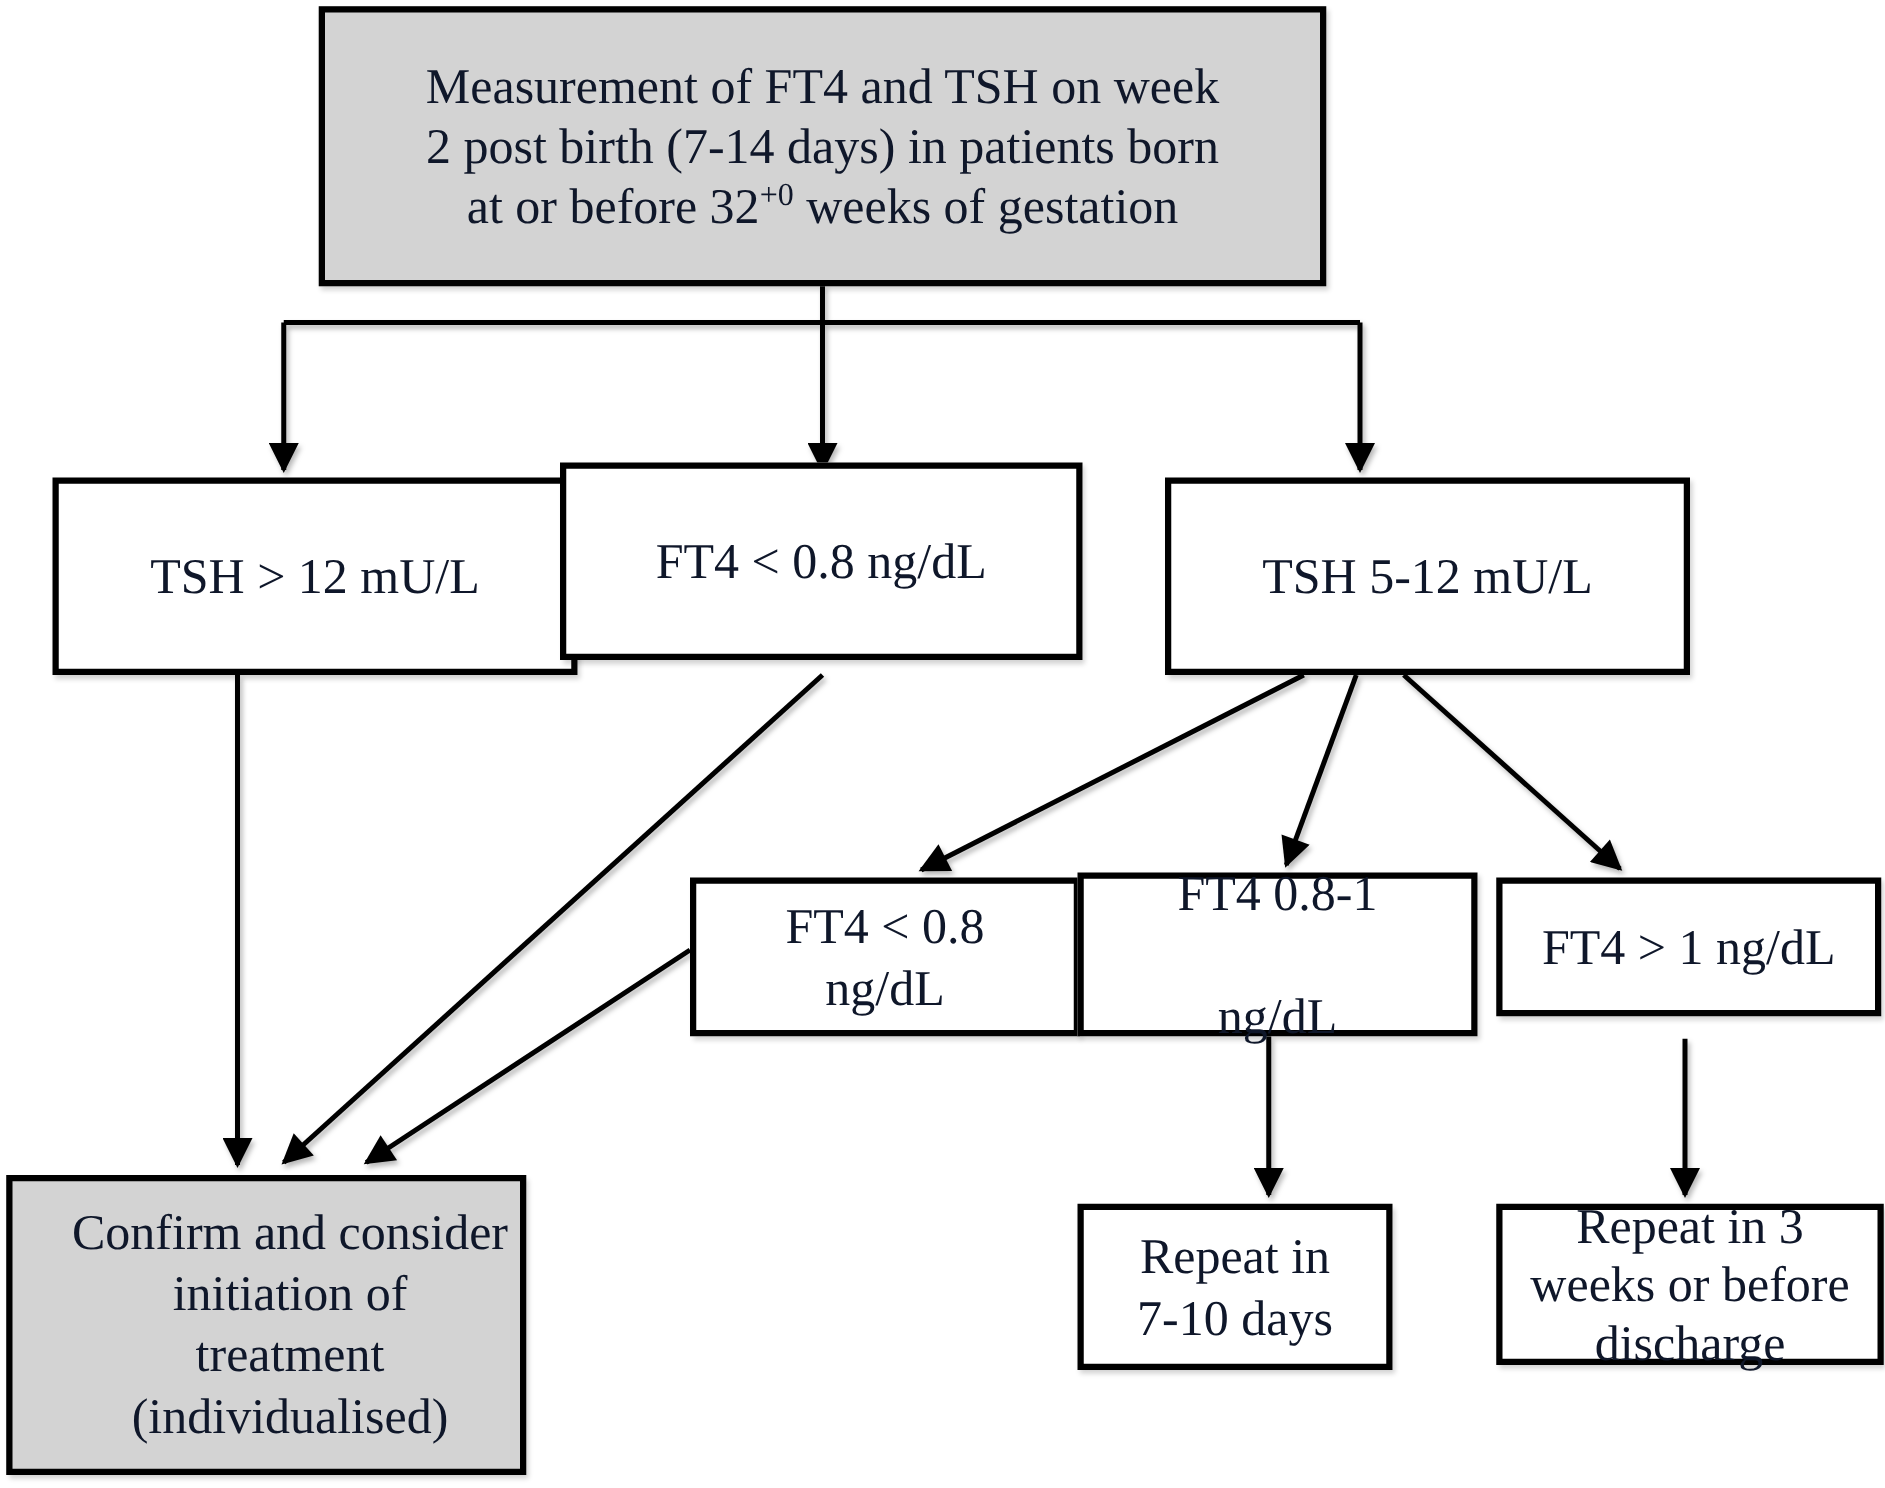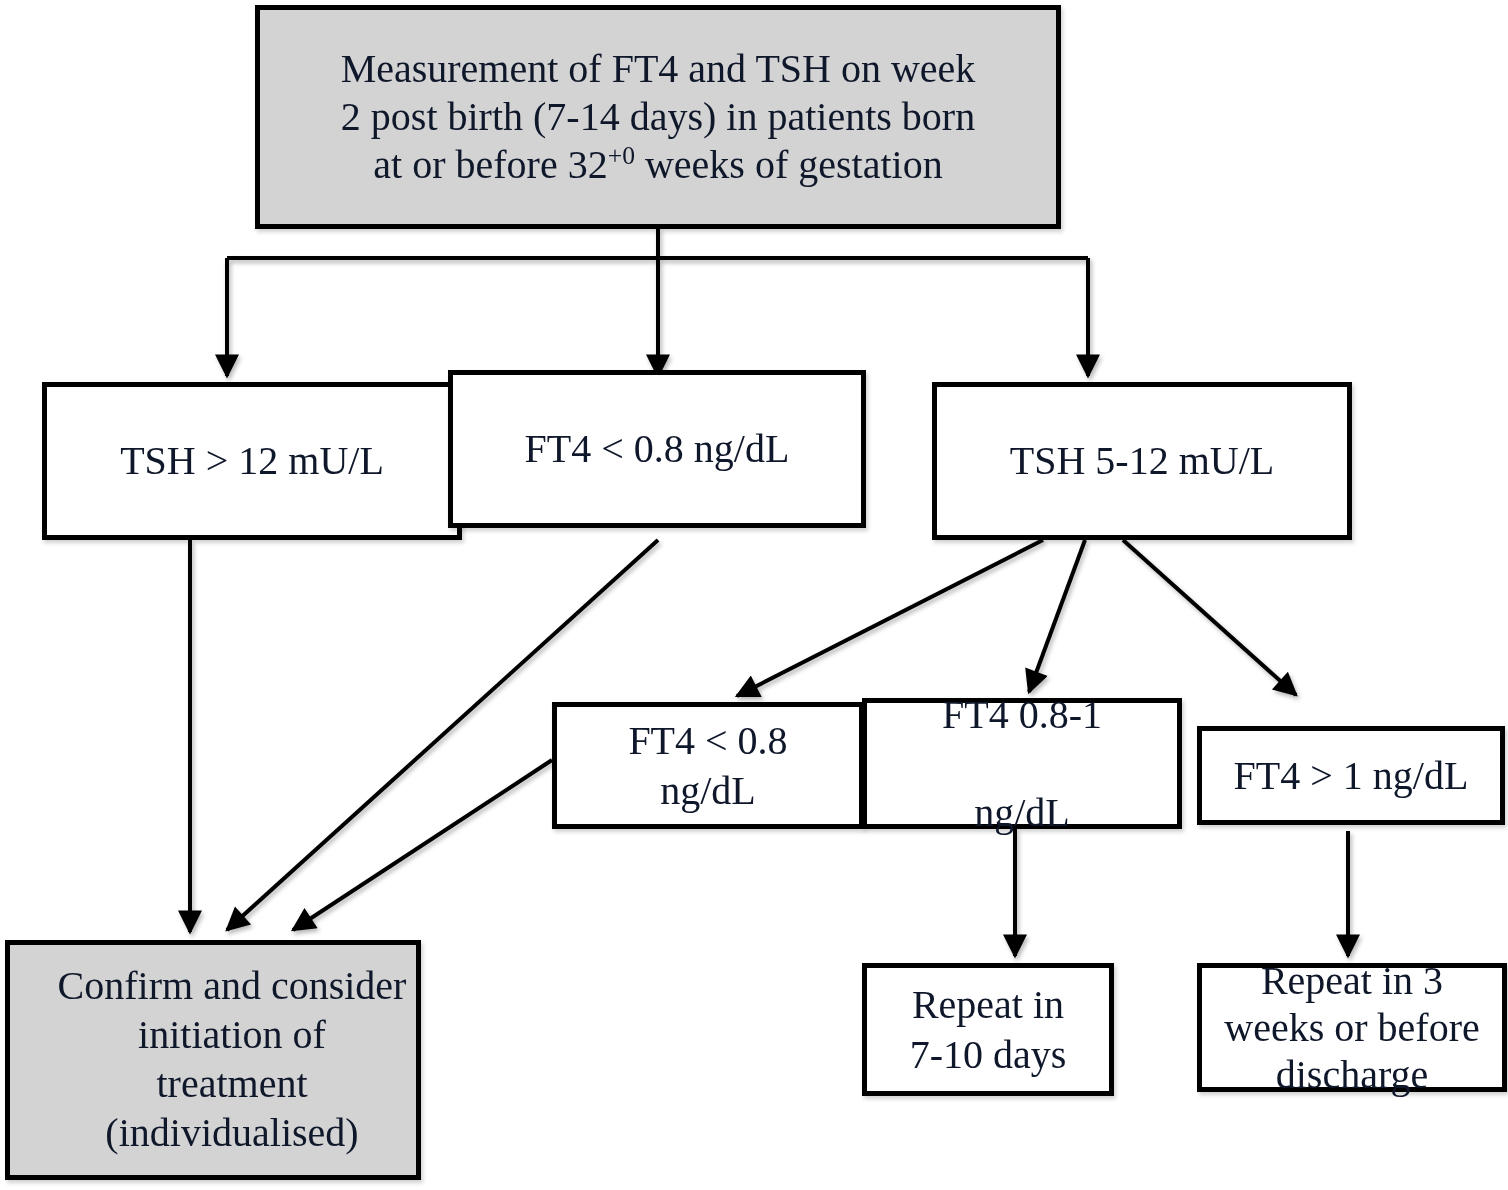--- a/index.html
+++ b/index.html
@@ -45,21 +45,21 @@
     vertical-align: super;
     line-height: 0;
   }
   
   #node-measurement  { left: 255px;  top: 5px;   width: 806px; height: 224px; line-height: 1.2; }
   #node-tsh-high     { left: 5px;    top: 382px; width: 420px; height: 158px; margin-left: 37px; }
   #node-ft4-low      { left: 448px;  top: 370px; width: 418px; height: 158px; }
   #node-tsh-mid      { left: 888px;  top: 382px; width: 420px; height: 158px; margin-left: 44px; }
   #node-ft4-low-sub  { left: 552px;  top: 702px; width: 312px; height: 127px; }
   #node-ft4-mid-sub  { left: 862px;  top: 698px; width: 320px; height: 131px; gap: 48px; }
-  #node-ft4-high-sub { left: 1197px; top: 702px; width: 308px; height: 99px; margin-top: 24px; }
+  #node-ft4-high-sub { left: 1197px; top: 702px; width: 308px; height: 111px; }
   #node-confirm      { left: 5px;    top: 940px; width: 416px; height: 240px; line-height: 1.22; padding-left: 38px; }
   #node-repeat-short { left: 862px;  top: 963px; width: 252px; height: 133px; }
   #node-repeat-long  { left: 1197px; top: 963px; width: 310px; height: 129px; line-height: 1.18; }
 </style>
 </head>
 <body>
 
 <div id="stage">
 
   <svg id="connector-layer" viewBox="0 0 1508 1190" xmlns="http://www.w3.org/2000/svg">

